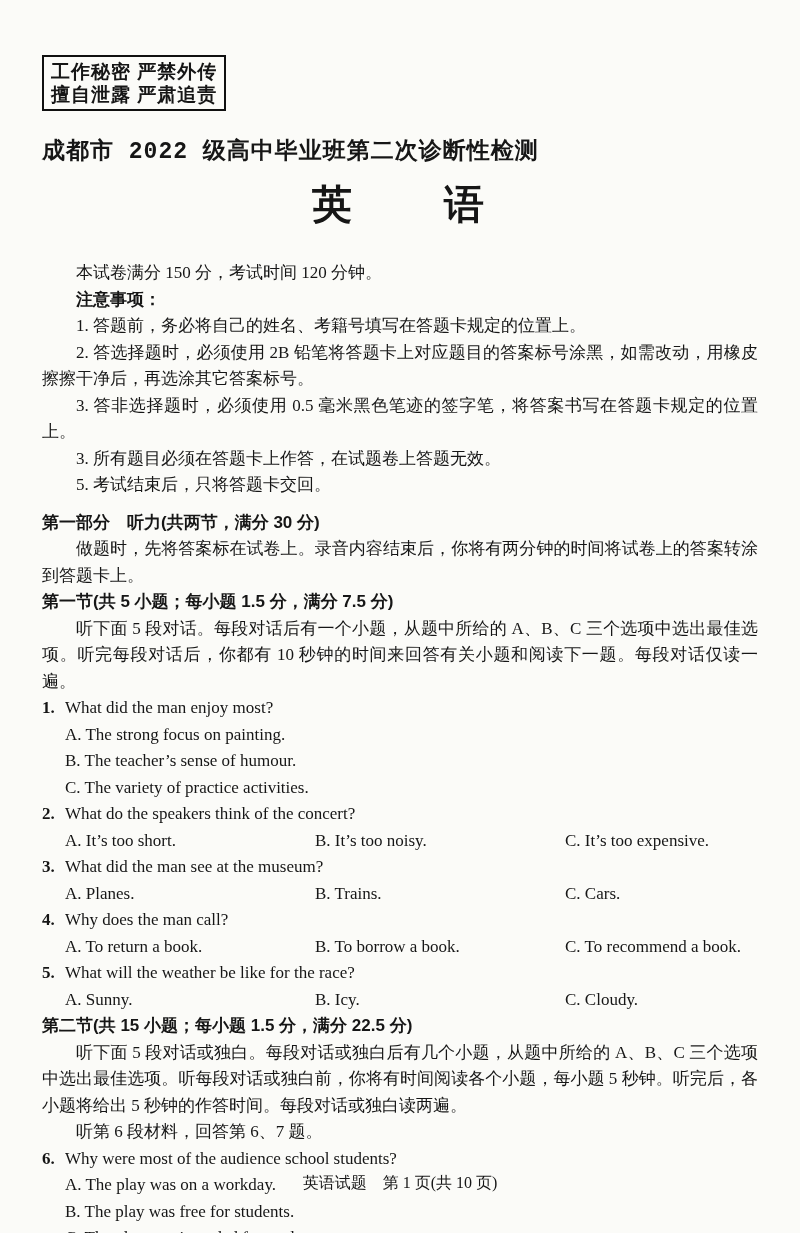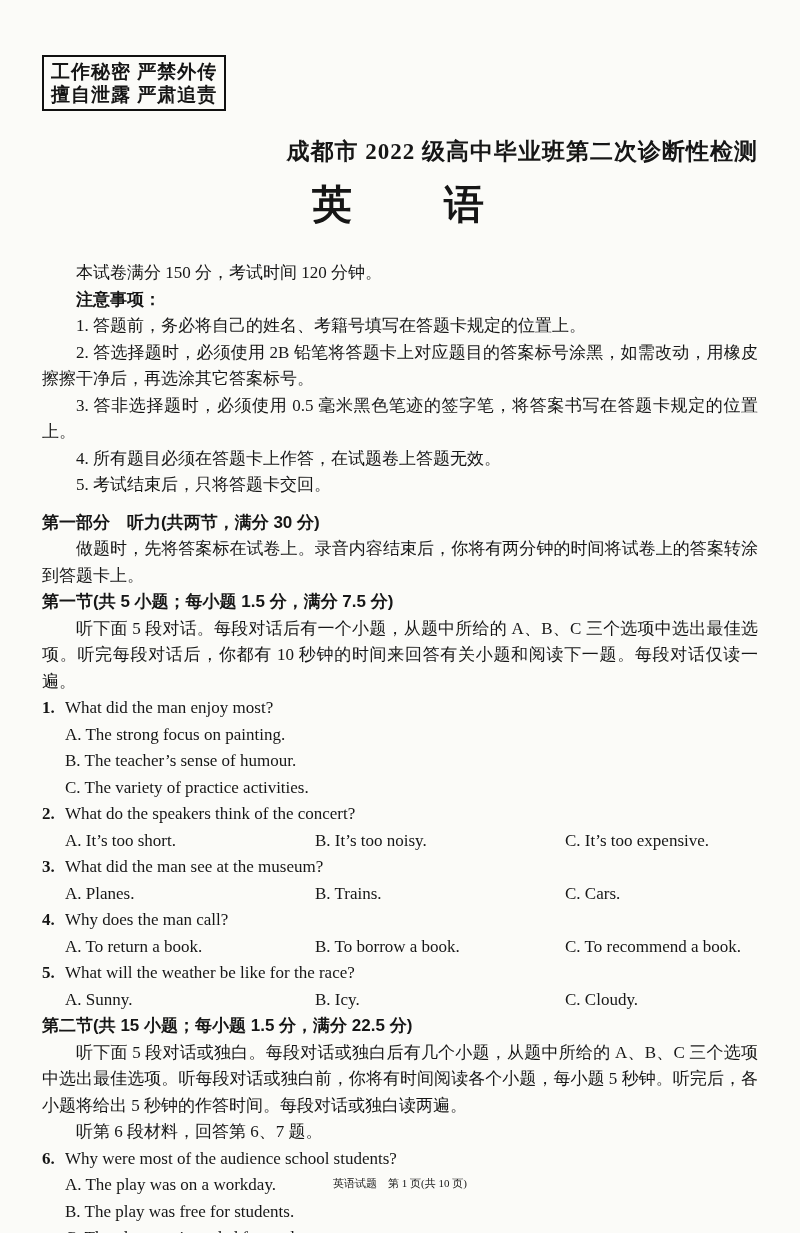--- a/index.html
+++ b/index.html
@@ -23,22 +23,22 @@
     border:2.5px solid #101010;
     padding:3px 7px;
     font-family:"Liberation Sans","DejaVu Sans",sans-serif;
     font-weight:700;
     font-size:19px;
     line-height:23px;
     letter-spacing:1px;
   }
 
   .title {
-    text-align:right;
-    font-family:Liberation Serif, serif;
+    text-align:left;
+    font-family:Liberation Mono, monospace;
     font-weight:700;
     font-size:23px;
     line-height:30px;
     margin-top:26px;
     letter-spacing:1px;
   }
 
   .subject {
     text-align:center;
     font-weight:700;
@@ -58,21 +58,21 @@
 
   .q { position:relative; padding-left:23px; }
   .q-num { position:absolute; left:0; top:0; font-weight:700; }
   .opt-row { display:grid; grid-template-columns:230px 230px auto;gap:20px; }
 
   .footer {
     position:absolute;
     left:0; right:0;
     top:1170px;
     text-align:center;
-    font-size:11px;
+    font-size:16px;
   }
 </style>
 </head>
 <body>
 
 <div class="page">
 
   <div class="stamp">
     <div>工作秘密  严禁外传</div>
     <div>擅自泄露  严肃追责</div>
@@ -81,21 +81,21 @@
   <div class="title">成都市 2022 级高中毕业班第二次诊断性检测</div>
 
   <div class="subject">英　　语</div>
 
   <p class="indent exam-info">本试卷满分 150 分，考试时间 120 分钟。</p>
 
   <p class="indent cnb notice-head">注意事项：</p>
   <p class="indent just">1. 答题前，务必将自己的姓名、考籍号填写在答题卡规定的位置上。</p>
   <p class="indent just">2. 答选择题时，必须使用 2B 铅笔将答题卡上对应题目的答案标号涂黑，如需改动，用橡皮擦擦干净后，再选涂其它答案标号。</p>
   <p class="indent just">3. 答非选择题时，必须使用 0.5 毫米黑色笔迹的签字笔，将答案书写在答题卡规定的位置上。</p>
-  <p class="indent just">4. 所有题目必须在答题卡上作答，在试题卷上答题无效。</p>
+  <p class="indent just">3. 所有题目必须在答题卡上作答，在试题卷上答题无效。</p>
   <p class="indent just">5. 考试结束后，只将答题卡交回。</p>
 
   <p class="cnb part-head">第一部分　听力(共两节，满分 30 分)</p>
   <p class="indent just">做题时，先将答案标在试卷上。录音内容结束后，你将有两分钟的时间将试卷上的答案转涂到答题卡上。</p>
 
   <p class="cnb">第一节(共 5 小题；每小题 1.5 分，满分 7.5 分)</p>
   <p class="indent just">听下面 5 段对话。每段对话后有一个小题，从题中所给的 A、B、C 三个选项中选出最佳选项。听完每段对话后，你都有 10 秒钟的时间来回答有关小题和阅读下一题。每段对话仅读一遍。</p>
 
   
   <div class="q">

